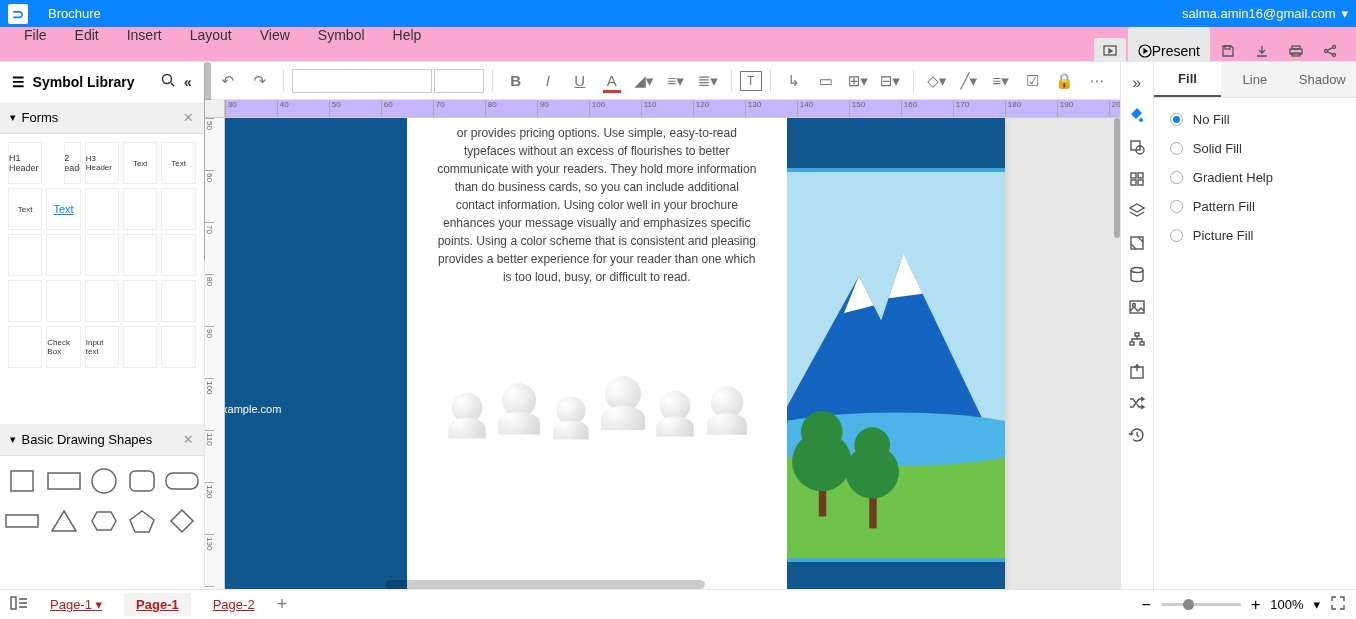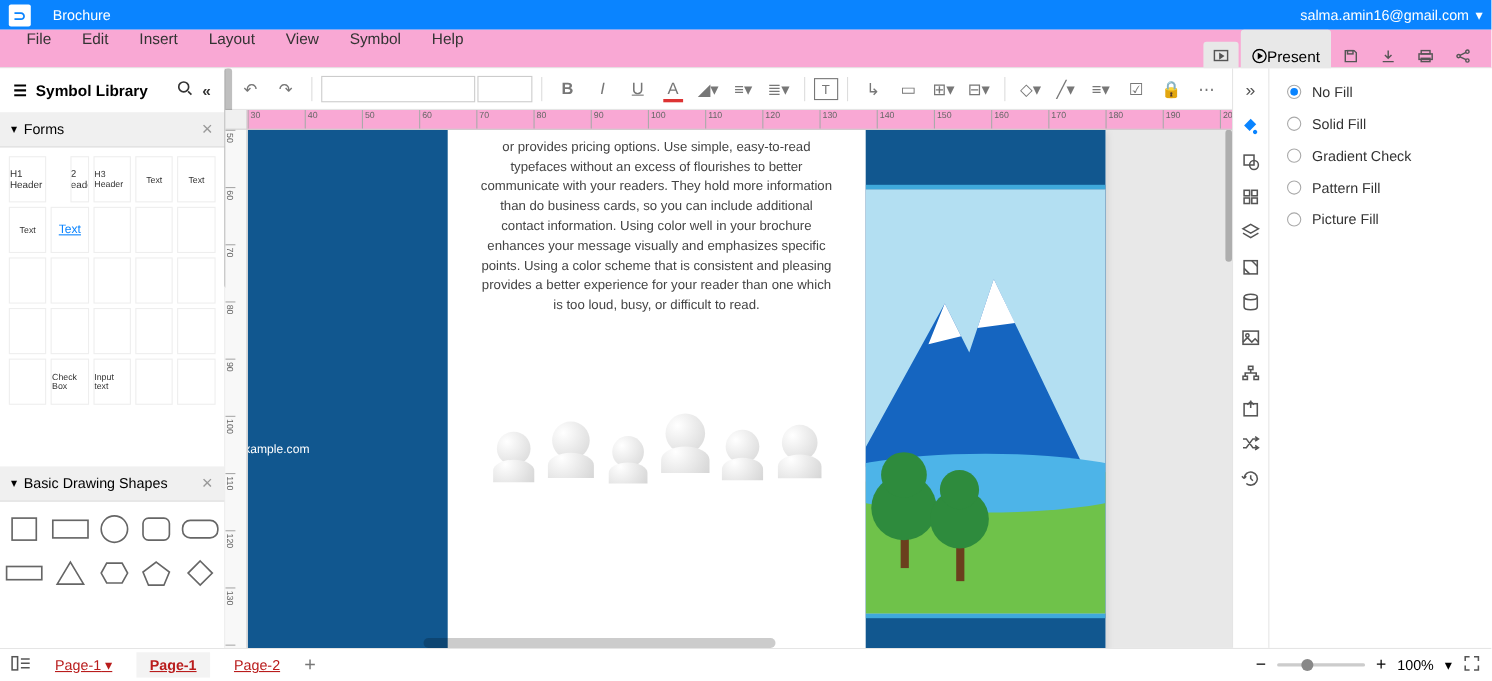--- a/index.html
+++ b/index.html
@@ -44,21 +44,21 @@
 .panel-body { padding: 8px; overflow-y: auto; }
 .forms-grid { display: grid; grid-template-columns: repeat(5, 1fr); gap: 4px; }
 .forms-grid .cell { height: 42px; border: 1px solid #eee; font-size: 8px; display: flex; align-items: center; justify-content: center; color: #333; overflow: hidden; background: #fff; }
 .shapes-grid { display: grid; grid-template-columns: repeat(5, 1fr); gap: 6px; padding: 8px 4px; }
 .shapes-grid .shape { height: 34px; display: flex; align-items: center; justify-content: center; }
 .shapes-grid svg { stroke: #666; fill: none; stroke-width: 1.5; }
 
 
 .canvas-area { flex: 1; display: flex; flex-direction: column; background: #f5f5f5; position: relative; }
 .ruler-corner { position: absolute; left: 0; top: 0; width: 20px; height: 18px; background: #f0f0f0; border-right: 1px solid #ccc; border-bottom: 1px solid #ccc; z-index: 2; }
-.ruler-h { position: absolute; left: 20px; right: 0; top: 0; height: 18px; background: #f9a8d4; border-bottom: 1px solid #ccc; font-size: 8px; color: #666; display: flex; overflow: hidden; z-index: 2; }
+.ruler-h { position: absolute; left: 20px; right: 0; top: 0; height: 18px; background: #c4b5fd; border-bottom: 1px solid #ccc; font-size: 8px; color: #666; display: flex; overflow: hidden; z-index: 2; }
 .ruler-h .tick { width: 52px; border-left: 1px solid #aaa; padding-left: 2px; flex-shrink:0; }
 .ruler-v { position: absolute; left: 0; top: 18px; bottom: 0; width: 20px; background: #f8f8f8; border-right: 1px solid #ccc; font-size: 8px; color: #666; z-index: 2; }
 .ruler-v .tick { height: 52px; border-top: 1px solid #aaa; writing-mode: vertical-rl; padding-top: 2px; }
 .canvas-scroll { position: absolute; left: 20px; top: 18px; right: 0; bottom: 0; overflow: hidden; background: #e8e8e8; }
 .page { position: absolute; left: 0; top: 0; width: 780px; height: 560px; background: #fff; box-shadow: 0 2px 8px rgba(0,0,0,0.15); display: flex; }
 .panel-left-brochure { width: 182px; background: #11578f; position: relative; }
 .panel-left-brochure .contact { position: absolute; left: -20px; top: 245px; color: #fff; font-size: 11px; line-height: 1.7; }
 .panel-mid-brochure { width: 380px; padding: 0 28px; background: #fff; }
 .panel-mid-brochure .text { font-size: 12px; color: #444; text-align: center; line-height: 1.5; margin-top: 6px; }
 .panel-mid-brochure .figures { display: flex; justify-content: center; gap: 4px; margin-top: 90px; }
@@ -476,32 +476,37 @@
         </svg>
       </div>
     <div class="tsbtn">
         <svg width="18" height="18" viewBox="0 0 18 18" fill="none" stroke="currentColor" stroke-width="1.4">
           <path d="M3 9a6 6 0 1 1 2 4.5M3 9l-2-2M3 9l2-2M9 6v3l2 2"></path>
         </svg>
       </div>
   </div>
 
   <div class="props-panel">
+    <div class="props-tabs">
+      <div class="tab active">Fill</div>
+      <div class="tab">Line</div>
+      <div class="tab">Shadow</div>
+    </div>
     <div class="props-body" id="fill-options">
         <div class="radio-row">
           <div class="radio checked"></div>
           <span>No Fill</span>
         </div>
         <div class="radio-row">
           <div class="radio"></div>
           <span>Solid Fill</span>
         </div>
         <div class="radio-row">
           <div class="radio"></div>
-          <span>Gradient Check</span>
+          <span>Gradient Help</span>
         </div>
         <div class="radio-row">
           <div class="radio"></div>
           <span>Pattern Fill</span>
         </div>
         <div class="radio-row">
           <div class="radio"></div>
           <span>Picture Fill</span>
         </div>
       </div>

